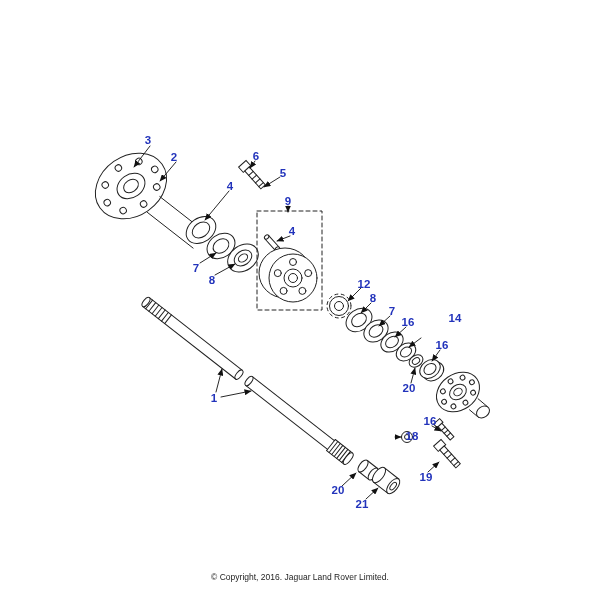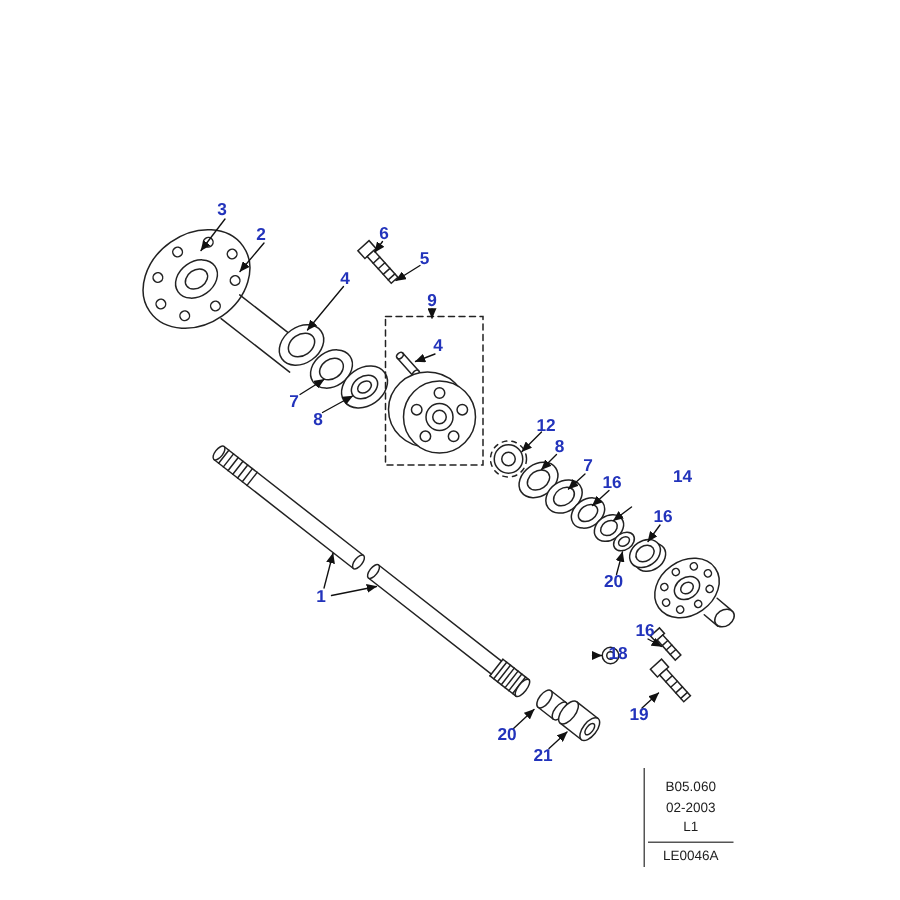--- a/index.html
+++ b/index.html
@@ -272,21 +272,15 @@
       <span class="callout" style="left: 442px; top: 345px; color: rgb(34, 51, 187); text-align: right;">16</span>
       <span class="callout" style="left: 409px; top: 388px; color: rgb(34, 51, 187);">20</span>
       <span class="callout" style="left: 214px; top: 398px; color: rgb(34, 51, 187);">1</span>
       <span class="callout" style="left: 388px; top: 436px; color: rgb(34, 51, 187); margin-left: 24px;">18</span>
       <span class="callout" style="left: 430px; top: 421px; color: rgb(34, 51, 187);">16</span>
       <span class="callout" style="left: 426px; top: 477px; color: rgb(34, 51, 187); text-align: right;">19</span>
       <span class="callout" style="left: 338px; top: 490px; color: rgb(34, 51, 187); text-align: center;">20</span>
       <span class="callout" style="left: 362px; top: 504px; color: rgb(34, 51, 187);">21</span>
     </div>
 
-  <div class="ref-block">
-    <div>B05.060</div>
-    <div>02-2003</div>
-    <div>L1</div>
-    <div class="rule"></div>
-    <div>LE0046A</div>
-  </div>
-
+
+  <div class="copyright">© Copyright, 2016. Jaguar Land Rover Limited.</div>
 </div>
 
 </body></html>

